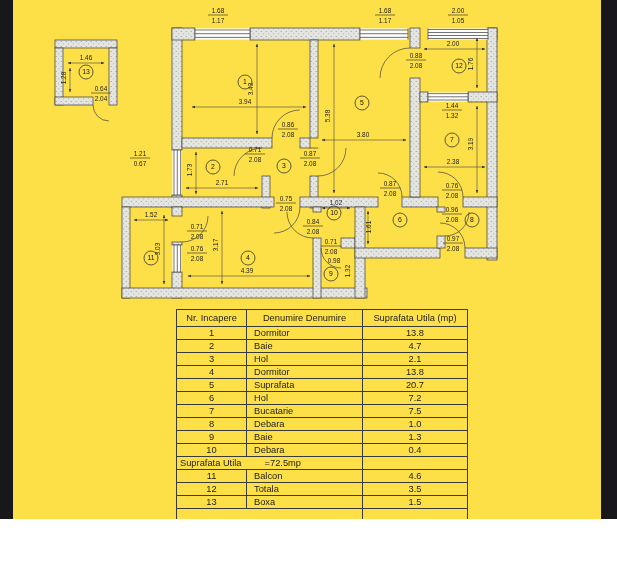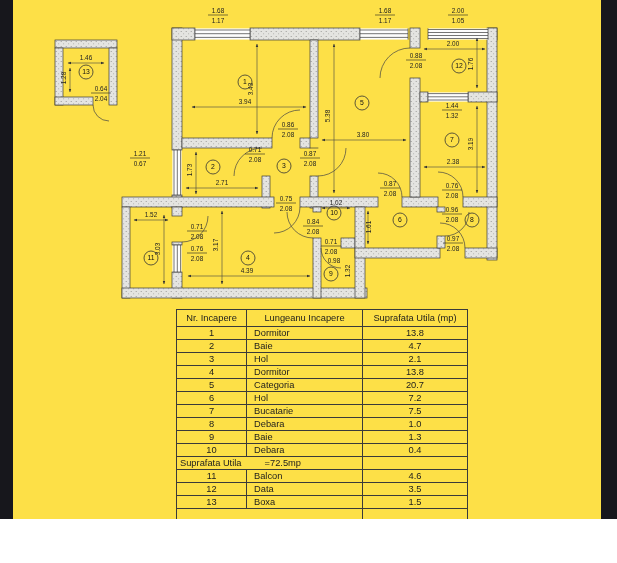--- a/index.html
+++ b/index.html
@@ -281,21 +281,21 @@
   <div class="tblwrap">
     <table>
       <colgroup>
           <col style="width:70px">
           <col style="width:116px">
           <col>
         </colgroup>
       <thead>
         <tr>
           <th>Nr. Incapere</th>
-          <th>Lungeanu Incapere</th>
+          <th>Denumire Denumire</th>
           <th>Suprafata Utila (mp)</th>
         </tr>
       </thead>
       <tbody id="tb-main">
           <tr>
             <td class="c">1</td>
             <td class="l">Dormitor</td>
             <td class="c">13.8</td>
           </tr>
           <tr>
@@ -308,21 +308,21 @@
             <td class="l">Hol</td>
             <td class="c">2.1</td>
           </tr>
           <tr>
             <td class="c">4</td>
             <td class="l">Dormitor</td>
             <td class="c">13.8</td>
           </tr>
           <tr>
             <td class="c">5</td>
-            <td class="l">Categoria</td>
+            <td class="l">Suprafata</td>
             <td class="c">20.7</td>
           </tr>
           <tr>
             <td class="c">6</td>
             <td class="l">Hol</td>
             <td class="c">7.2</td>
           </tr>
           <tr>
             <td class="c">7</td>
             <td class="l">Bucatarie</td>
@@ -354,21 +354,21 @@
         </tr>
       </tbody>
       <tbody id="tb-extra">
           <tr>
             <td class="c">11</td>
             <td class="l">Balcon</td>
             <td class="c">4.6</td>
           </tr>
           <tr>
             <td class="c">12</td>
-            <td class="l">Data</td>
+            <td class="l">Totala</td>
             <td class="c">3.5</td>
           </tr>
           <tr>
             <td class="c">13</td>
             <td class="l">Boxa</td>
             <td class="c">1.5</td>
           </tr>
         </tbody>
       <tbody>
         <tr class="er">

